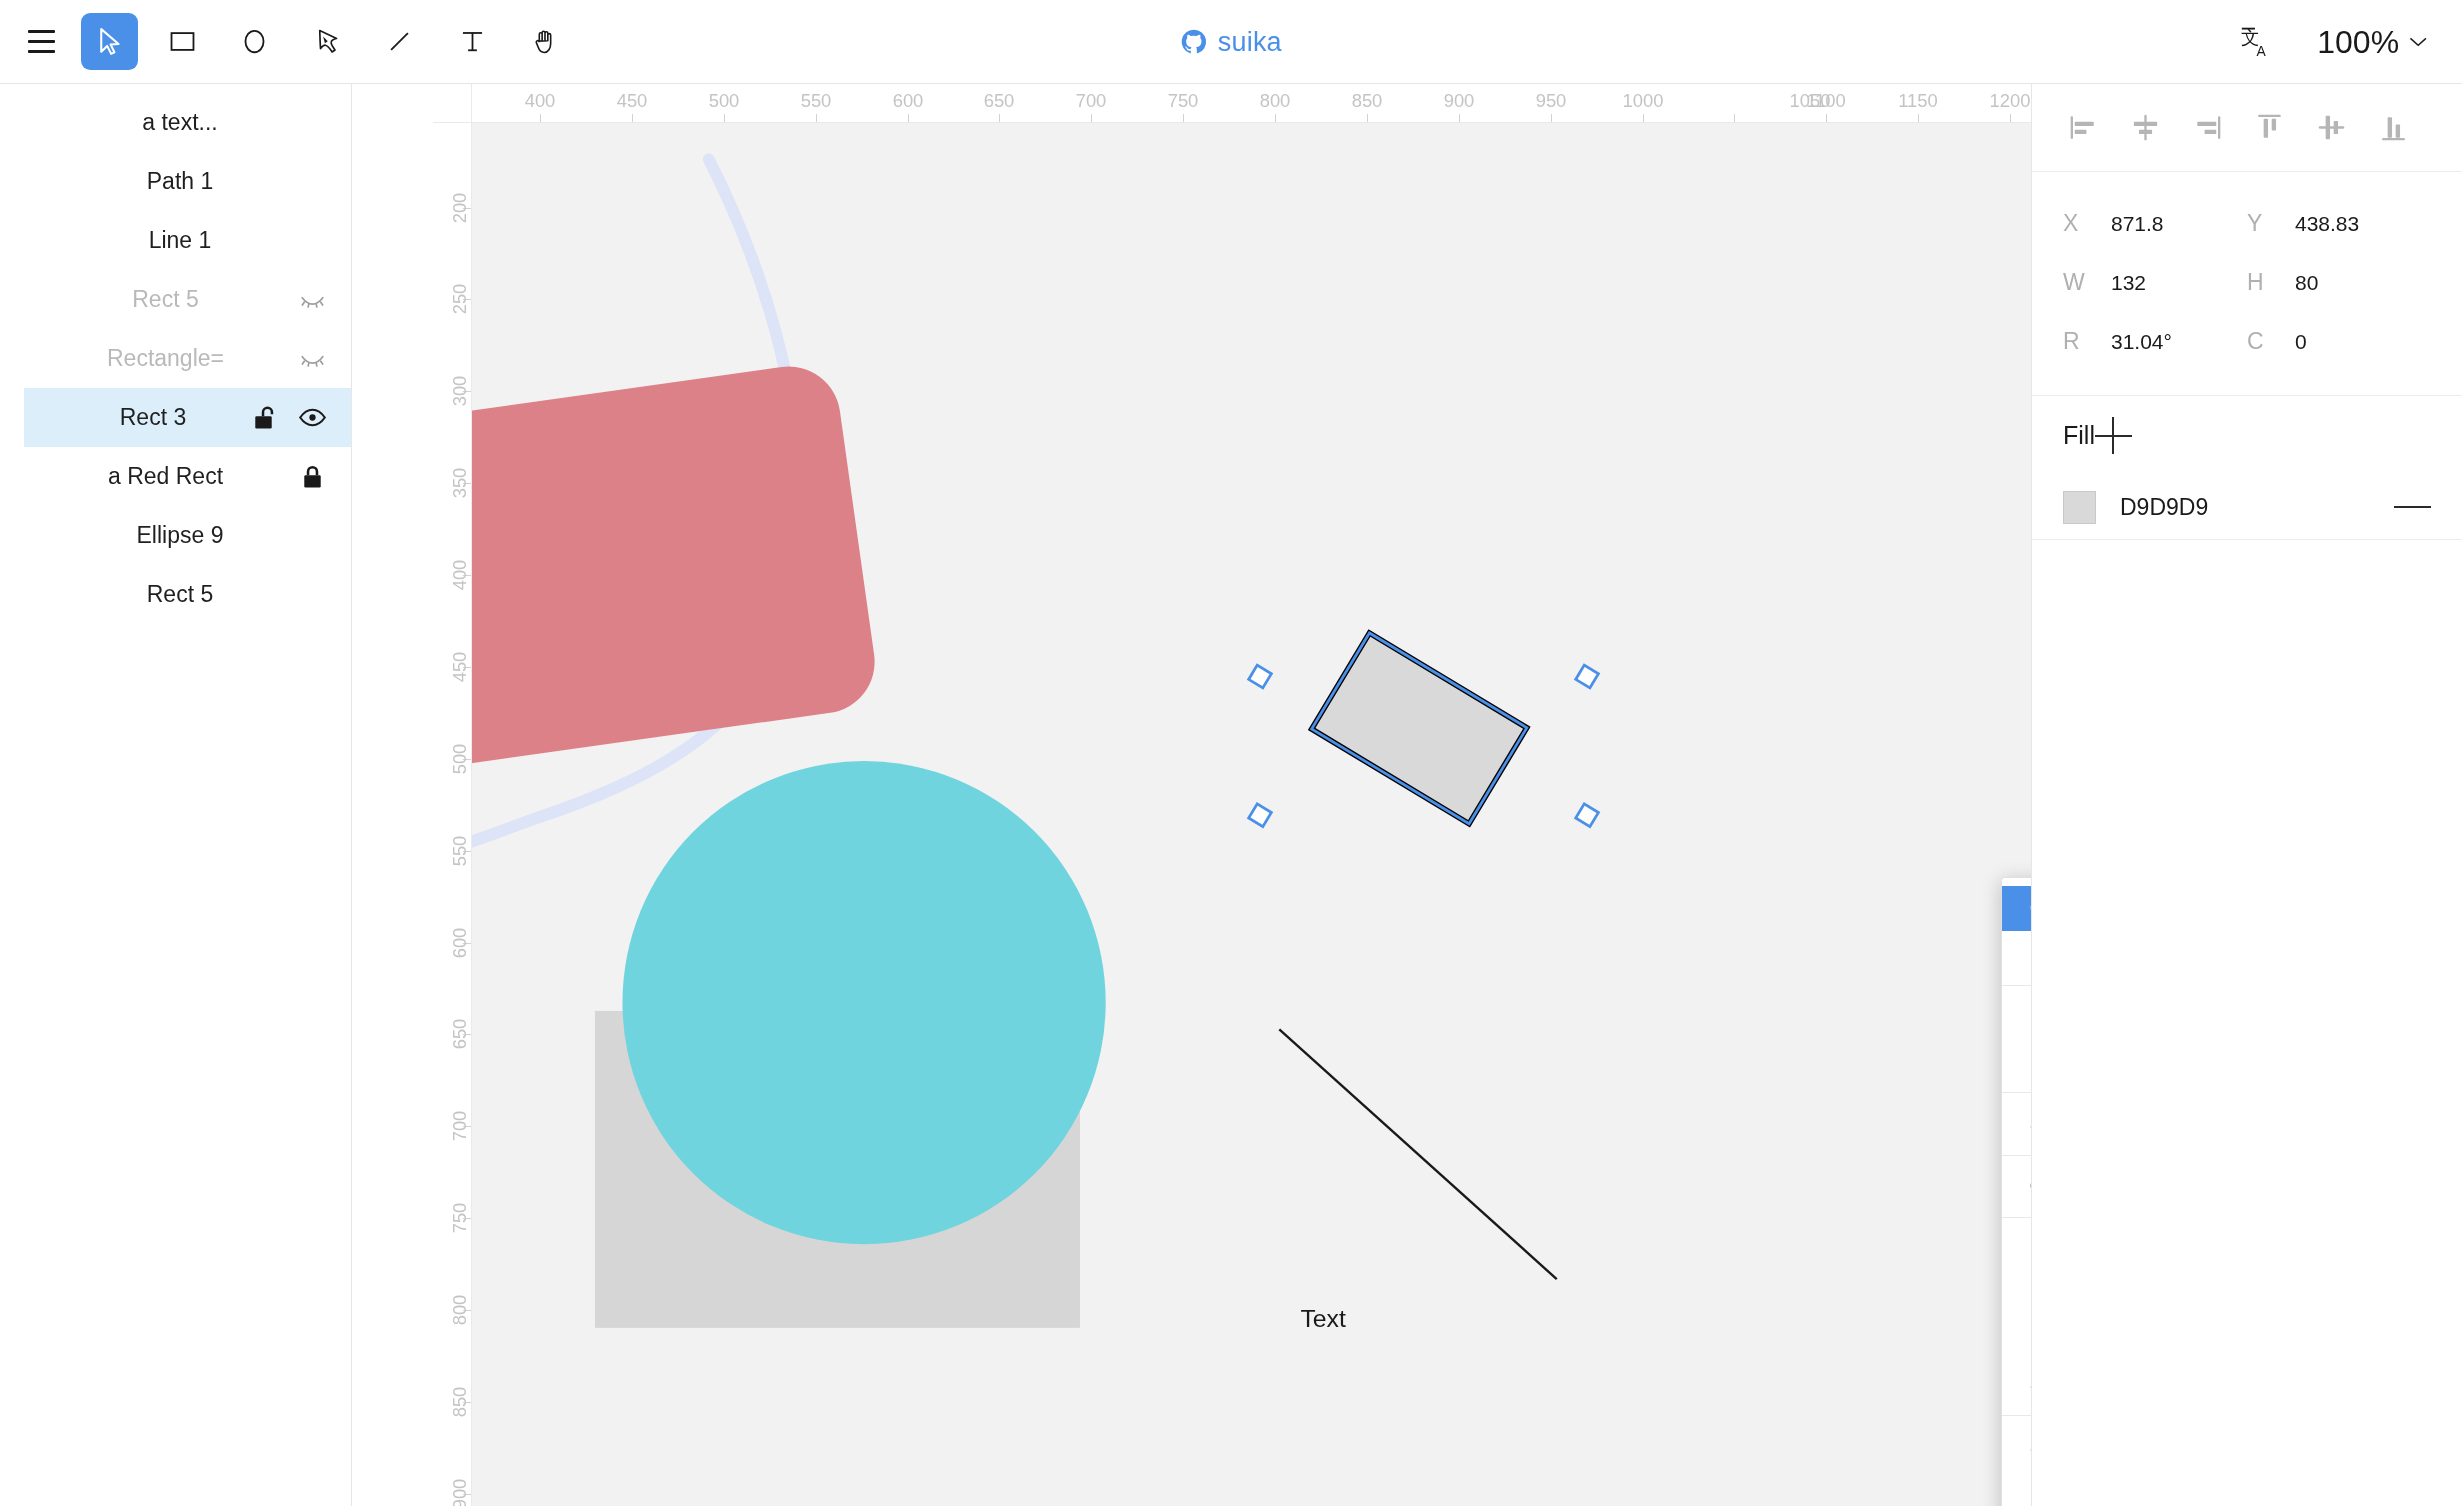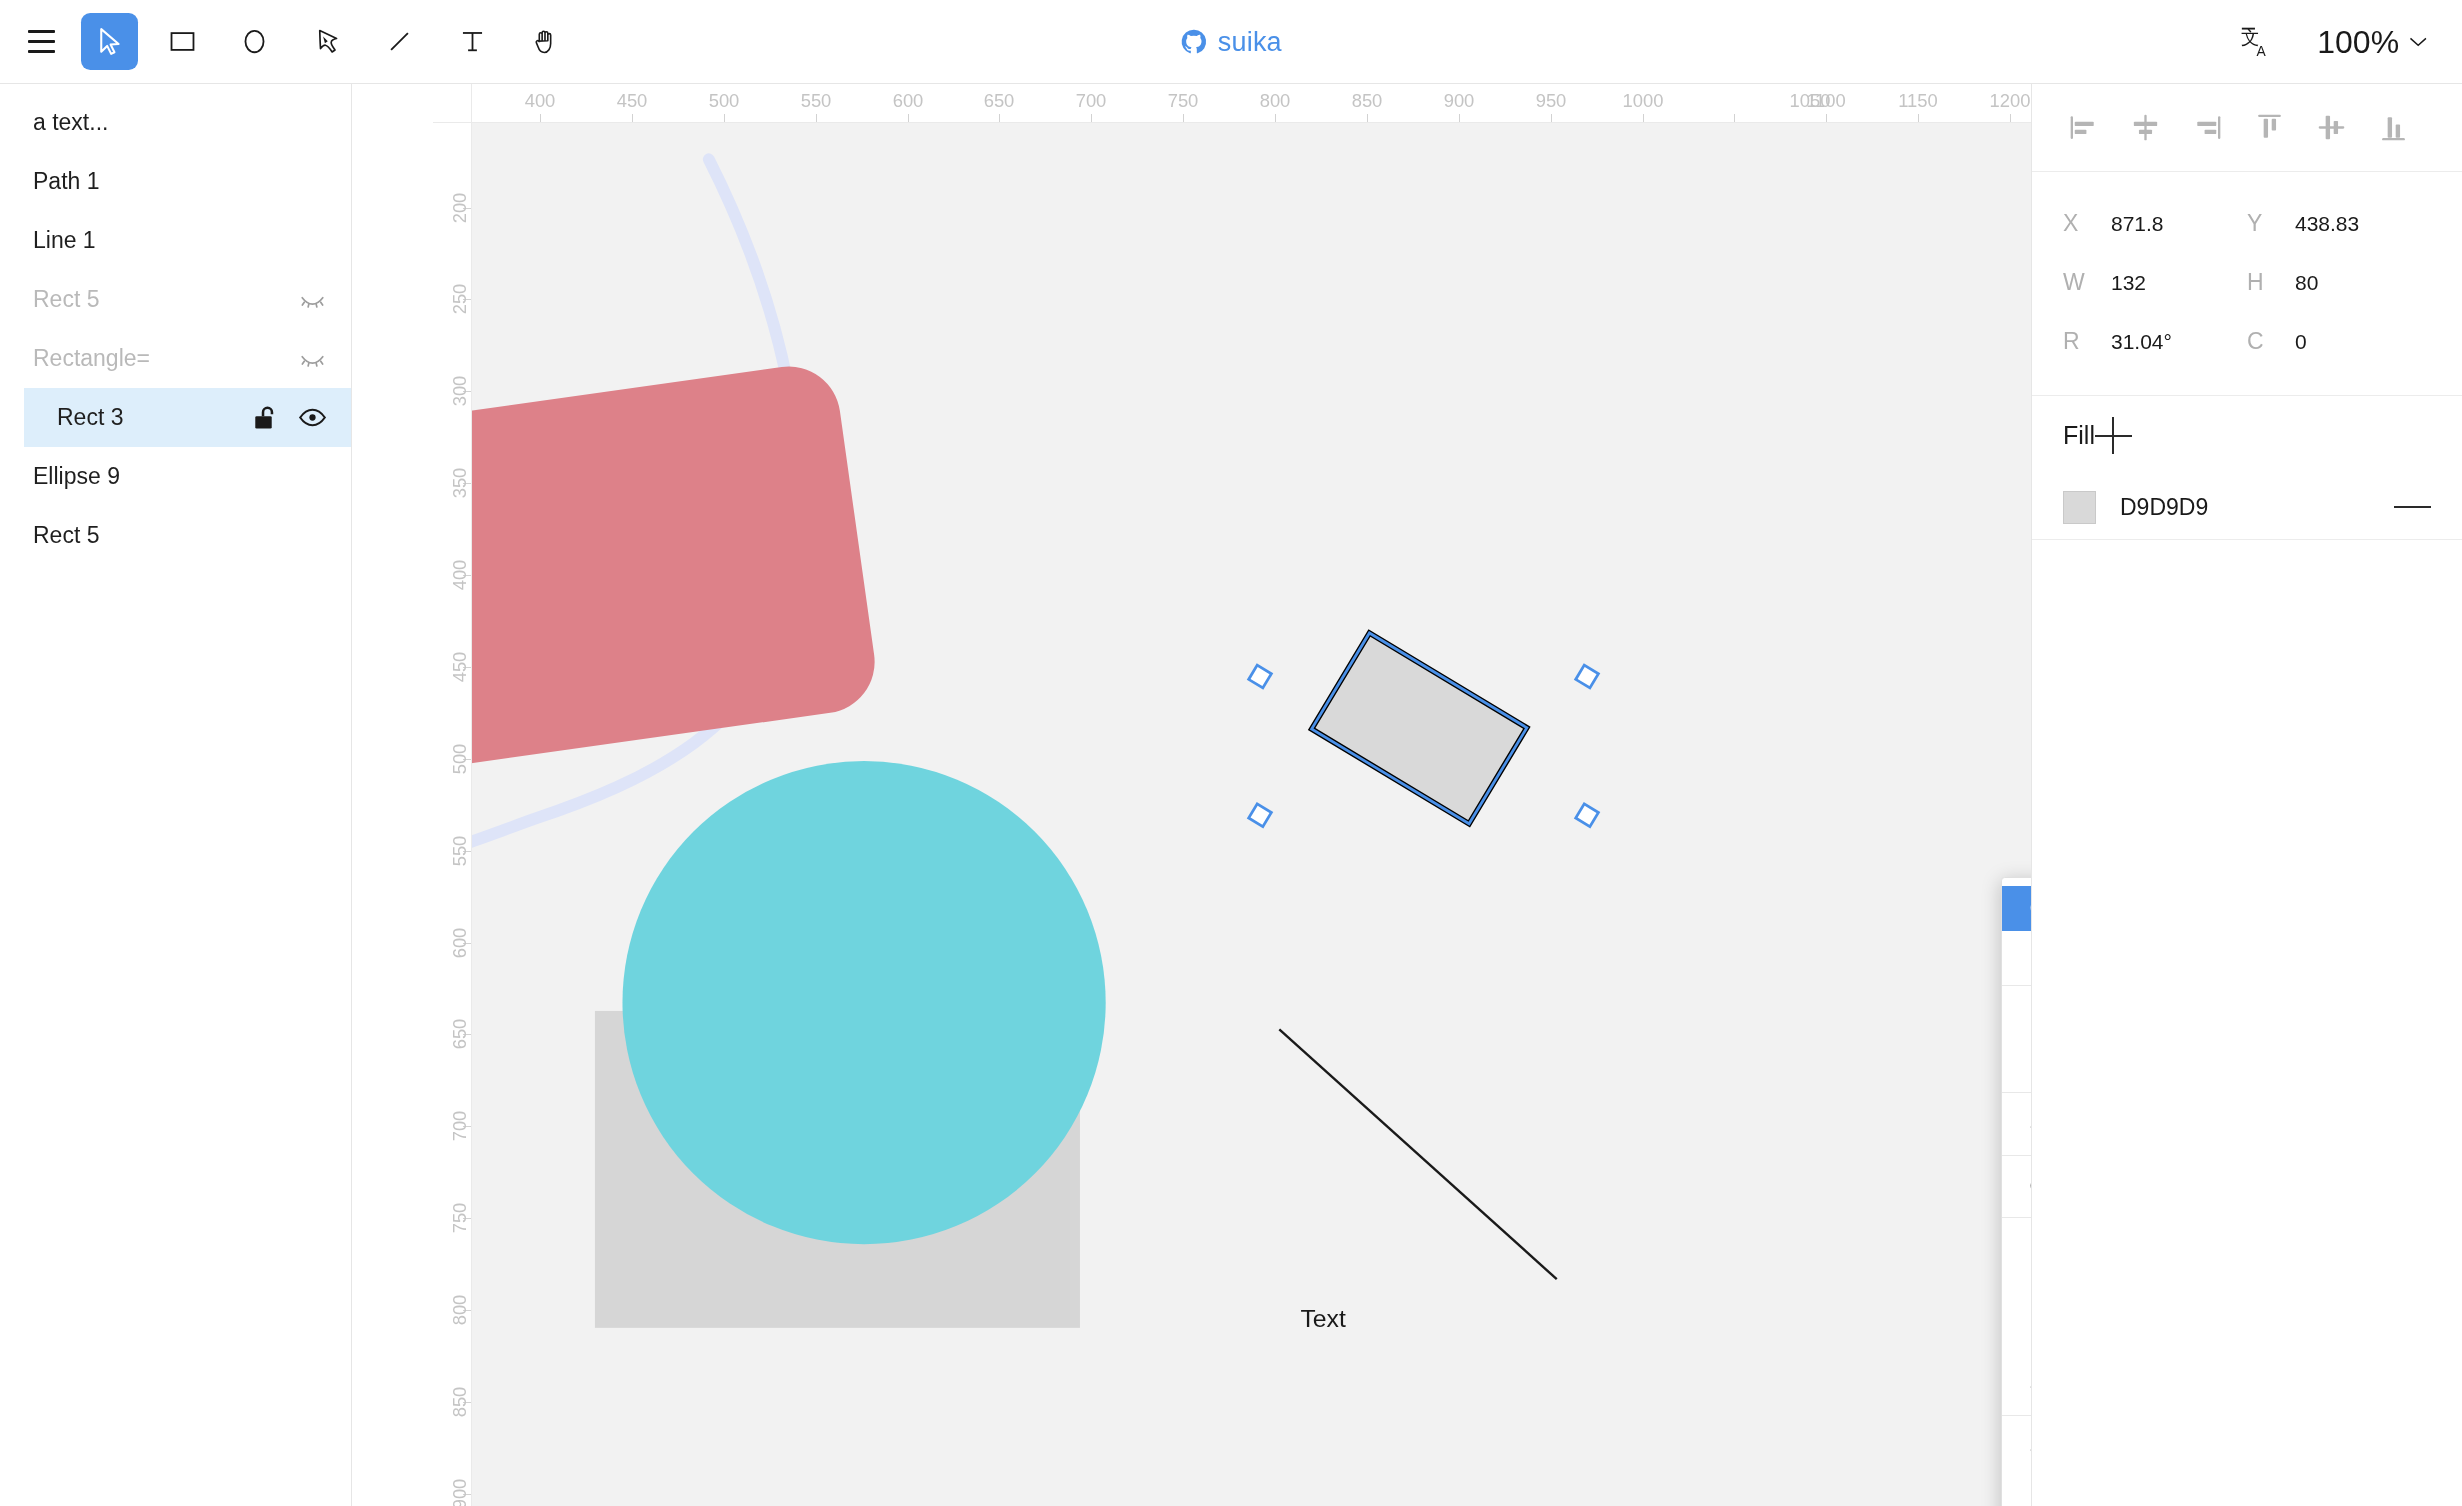--- a/index.html
+++ b/index.html
@@ -48,20 +48,21 @@
     display: flex; align-items: center; gap: 10px; cursor: pointer;
     font-size: 32px; color: #1a1a1a; padding: 5.5px 5.5px;
   }
   #zoom-btn .chev { width: 18.4px; height: 10px; }
 
   
   #left-panel {
     position: absolute; left: 0; top: 84px; width: 352px; height: 1423px;
     background: #fff; border-right: 0.9px solid #e6e6e6; padding-top: 9.2px;
     overflow: hidden;
+    text-align: center;
   }
   .layer-row {
     height: 59px; display: flex; align-items: center;
     padding: 0 24px 0 33px; cursor: pointer; position: relative;
   }
   .layer-row .lname { font-size: 23px; color: #1f1f1f; flex: 1; white-space: nowrap; }
   .layer-row.dim .lname { color: #b9b9b9; }
   .layer-row.selected { background: #ddeefb; margin-left: 24px; }
   .layer-icons { display: flex; align-items: center; gap: 20px; }
   .licon { width: 29px; height: 29px; display: flex; align-items: center; justify-content: center; cursor: pointer; }
@@ -275,20 +276,31 @@
             <span class="licon">
               <svg width="29" height="29" viewBox="0 0 24 24">
                 <rect x="5.2" y="11" width="13.6" height="10.2" rx="1.1" fill="#1a1a1a"></rect>
                 <path d="M11.6 11 V7.6 a3.7 3.7 0 0 1 7.4 0 V9.4" fill="none" stroke="#1a1a1a" stroke-width="2.1"></path>
               </svg>
             </span>
             <span class="licon">
               <svg width="31" height="31" viewBox="0 0 24 24">
                 <path d="M1.8 12 C5 7.4 8.6 5.6 12 5.6 C15.4 5.6 19 7.4 22.2 12 C19 16.6 15.4 18.4 12 18.4 C8.6 18.4 5 16.6 1.8 12 Z" fill="none" stroke="#1a1a1a" stroke-width="1.7"></path>
                 <circle cx="12" cy="12" r="2.6" fill="#1a1a1a"></circle>
+              </svg>
+            </span>
+          </div>
+        </div>
+        <div class="layer-row">
+          <span class="lname">a Red Rect</span>
+          <div class="layer-icons">
+            <span class="licon">
+              <svg width="29" height="29" viewBox="0 0 24 24">
+                <rect x="5.2" y="11" width="13.6" height="10.2" rx="1.1" fill="#1a1a1a"></rect>
+                <path d="M8.3 11 V8 a3.7 3.7 0 0 1 7.4 0 V11" fill="none" stroke="#1a1a1a" stroke-width="2.1"></path>
               </svg>
             </span>
           </div>
         </div>
         <div class="layer-row">
           <span class="lname">Ellipse 9</span>
           <div class="layer-icons"></div>
         </div>
         <div class="layer-row">
           <span class="lname">Rect 5</span>

